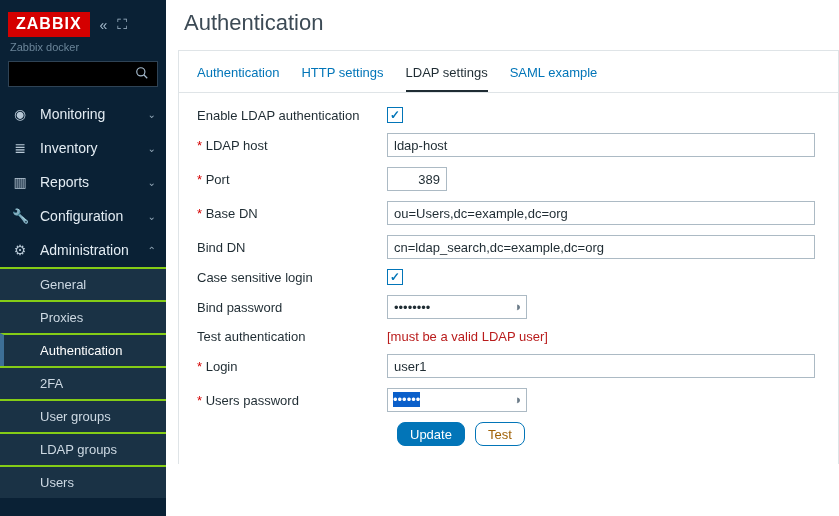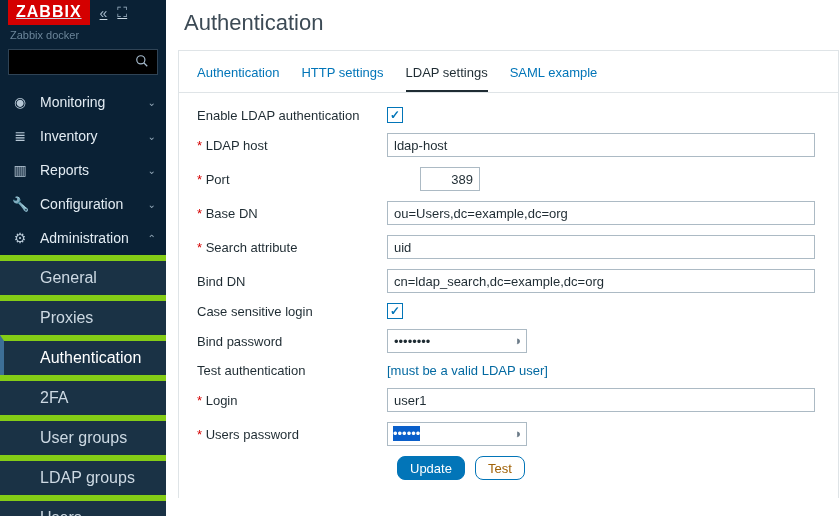--- a/index.html
+++ b/index.html
@@ -18,22 +18,21 @@
     width: 166px;
     background: #0a2135;
     color: #c9d7e1;
     display: flex;
     flex-direction: column;
     position: relative;
   }
   .sidebar-header {
     display: flex;
     align-items: center;
-    padding: 0 8px 4px 8px;
-    text-decoration: underline;
+    padding: 12px 8px 4px 8px;
   }
   .logo {
     background: #d40000;
     color: #fff;
     font-weight: 700;
     font-size: 16px;
     letter-spacing: 1px;
     padding: 3px 8px 4px 8px;
     margin-right: 10px;
   }
@@ -75,22 +74,22 @@
   .nav-item .chev { margin-left: auto; font-size: 10px; color:#93a8b8;}
   .nav-item.selected {
     background: #0a2135;
   }
   .nav-icon { width:16px; text-align:center; color:#b7c8d6; font-size:14px; }
   .subnav { list-style:none; }
   .subnav-item {
     padding: 8px 2px 8px 40px;
     background: #1a3245;
     color: #cdd9e3;
-    font-size: 16px;
-    border-top: 6px solid #84cc16;
+    font-size: 13px;
+    border-top: 2px solid #84cc16;
     cursor:pointer;
   }
   .subnav-item.active {
     background: #1a3245;
     border-left: 4px solid #3d6f96;
     padding-left: 36px;
     color: #fff;
   }
   
   .main {
@@ -148,21 +147,21 @@
   }
   .form-control {
     border: 1px solid #acbac4;
     height: 24px;
     padding: 2px 6px;
     font-size: 13px;
     color:#1f2c33;
     font-family: inherit;
   }
   .full { width: 428px; }
-  .port { width: 60px; text-align:right;margin-left:33px; }
+  .port { width: 60px; text-align:right; }
   .pwd-wrap { position:relative; }
   .pwd { width: 140px; padding-right: 24px; }
   .pwd-wrap .eye {
     position:absolute;
     right:6px; top:4px;
     color:#6b7b88;
     pointer-events:none;
   }
   .checkbox {
     width: 16px; height: 16px;
@@ -170,21 +169,21 @@
     display:inline-flex;
     align-items:center;
     justify-content:center;
     color:#0275b8;
     font-size:12px;
     font-weight:bold;
     background:#fff;
     cursor:pointer;
   }
   .hint {
-    color:#0369a1;
+    color:#b91c1c;
     font-size:13px;
   }
   .btn-row { padding-left: 200px; display:flex; gap:10px; }
   .btn {
     height: 24px;
     padding: 0 12px;
     font-size: 13px;
     border-radius: 8px;
     cursor:pointer;
     border:1px solid transparent;
@@ -282,24 +281,20 @@
       <div class="form-row">
         <label class="form-label req">Port</label>
         <input class="form-control port" value="389" style="">
       </div>
 
       <div class="form-row">
         <label class="form-label req">Base DN</label>
         <input class="form-control full" value="ou=Users,dc=example,dc=org" style="">
       </div>
 
-      <div class="form-row">
-        <label class="form-label req">Search attribute</label>
-        <input class="form-control full" value="uid" style="">
-      </div>
 
       <div class="form-row">
         <label class="form-label">Bind DN</label>
         <input class="form-control full" value="cn=ldap_search,dc=example,dc=org" style="">
       </div>
 
       <div class="form-row">
         <label class="form-label">Case sensitive login</label>
         <span class="checkbox">✓</span>
       </div>

